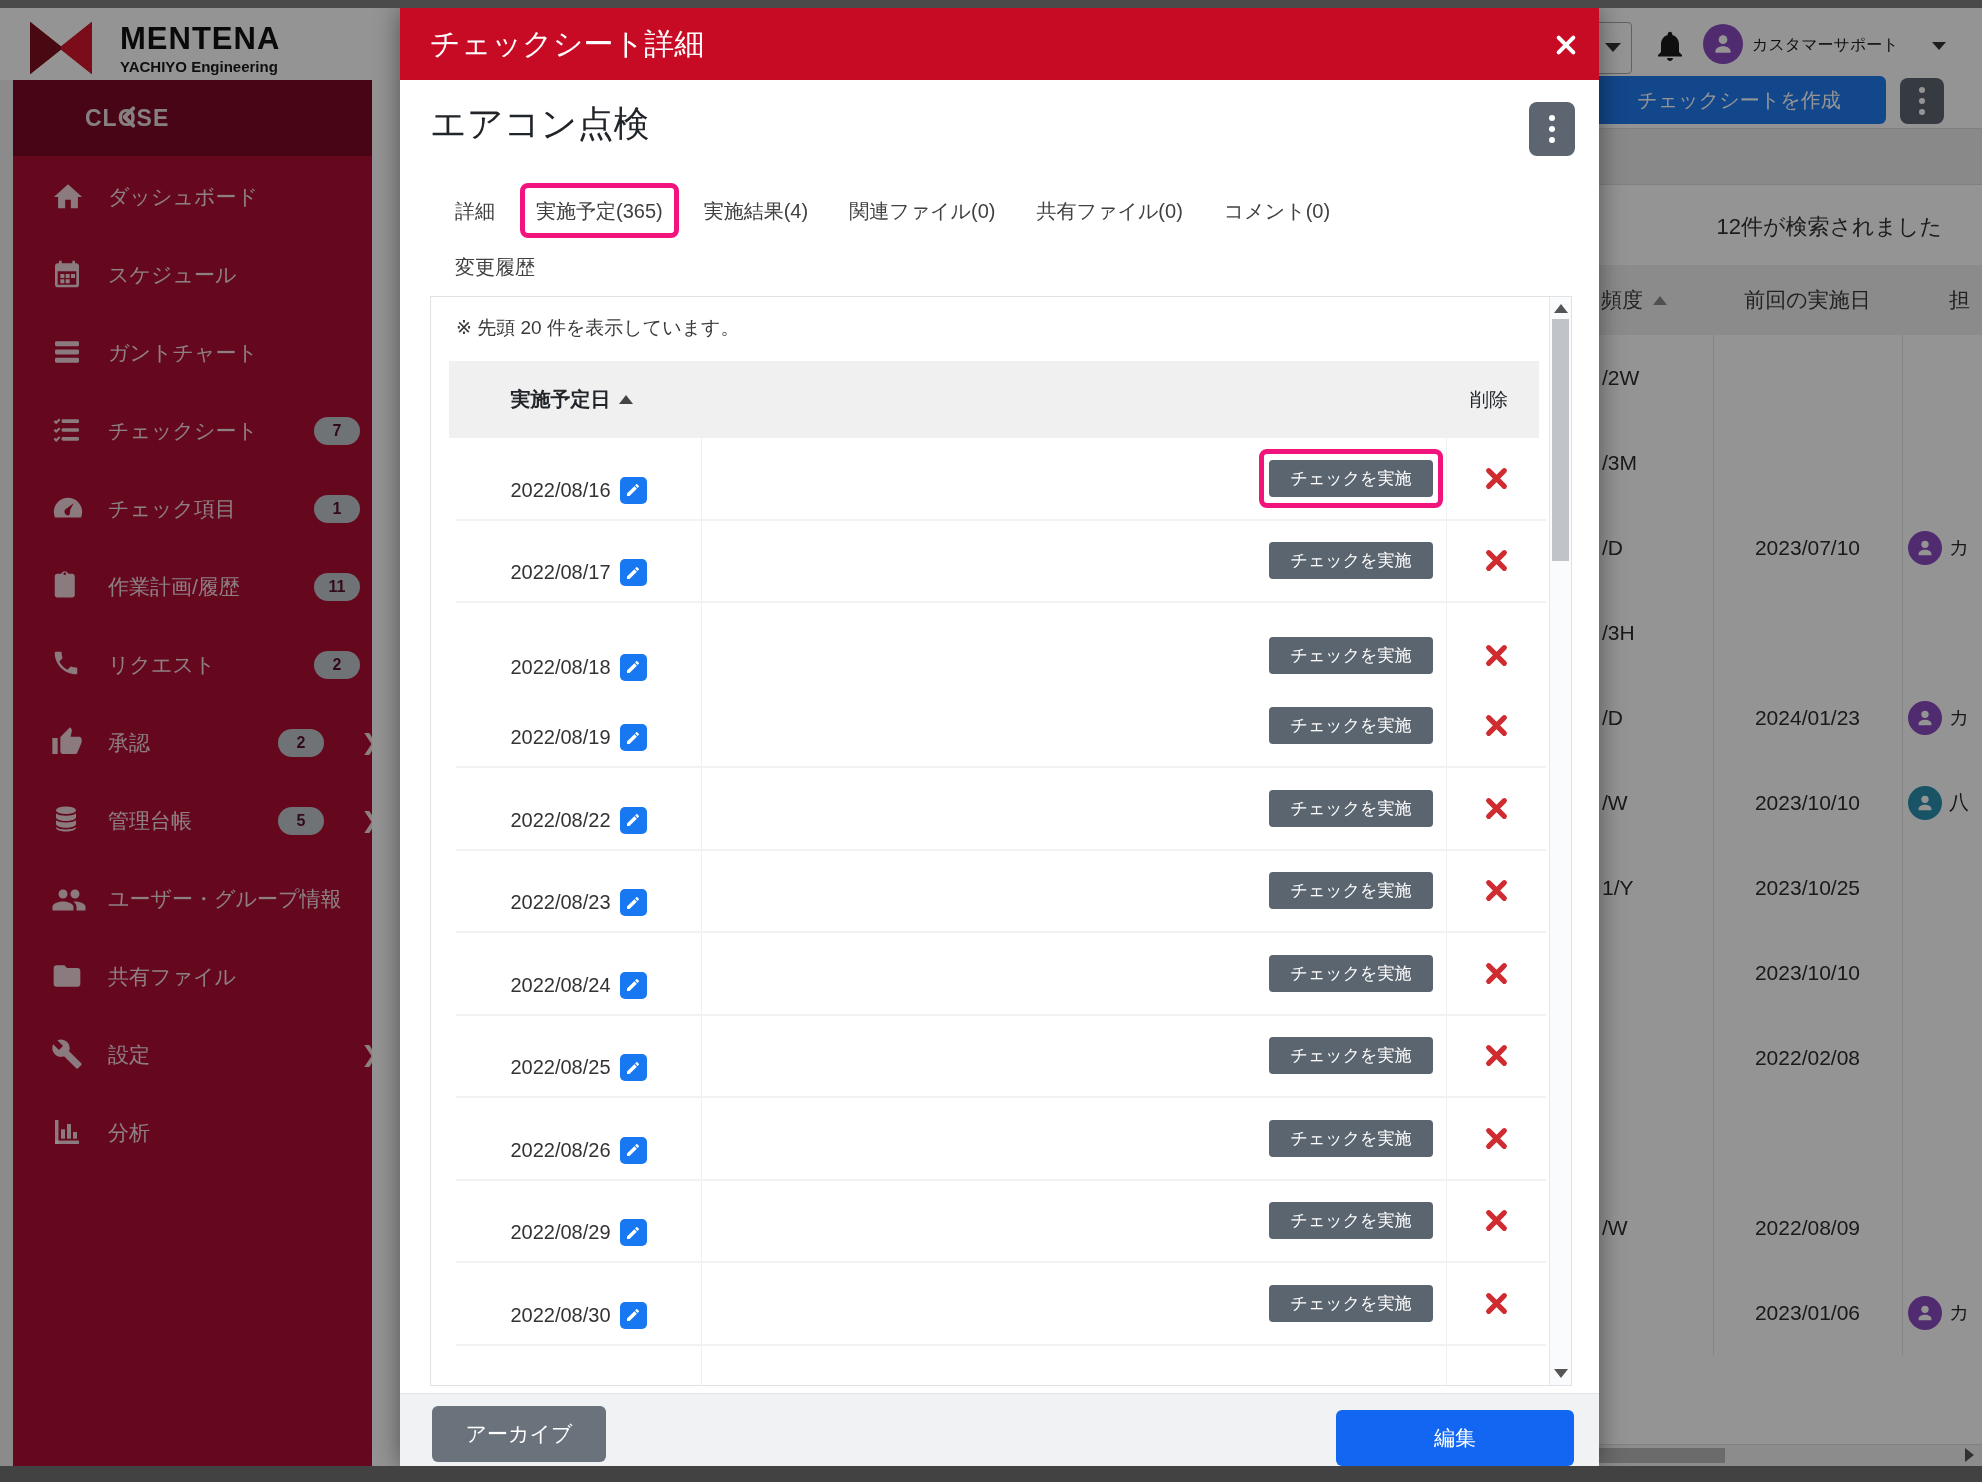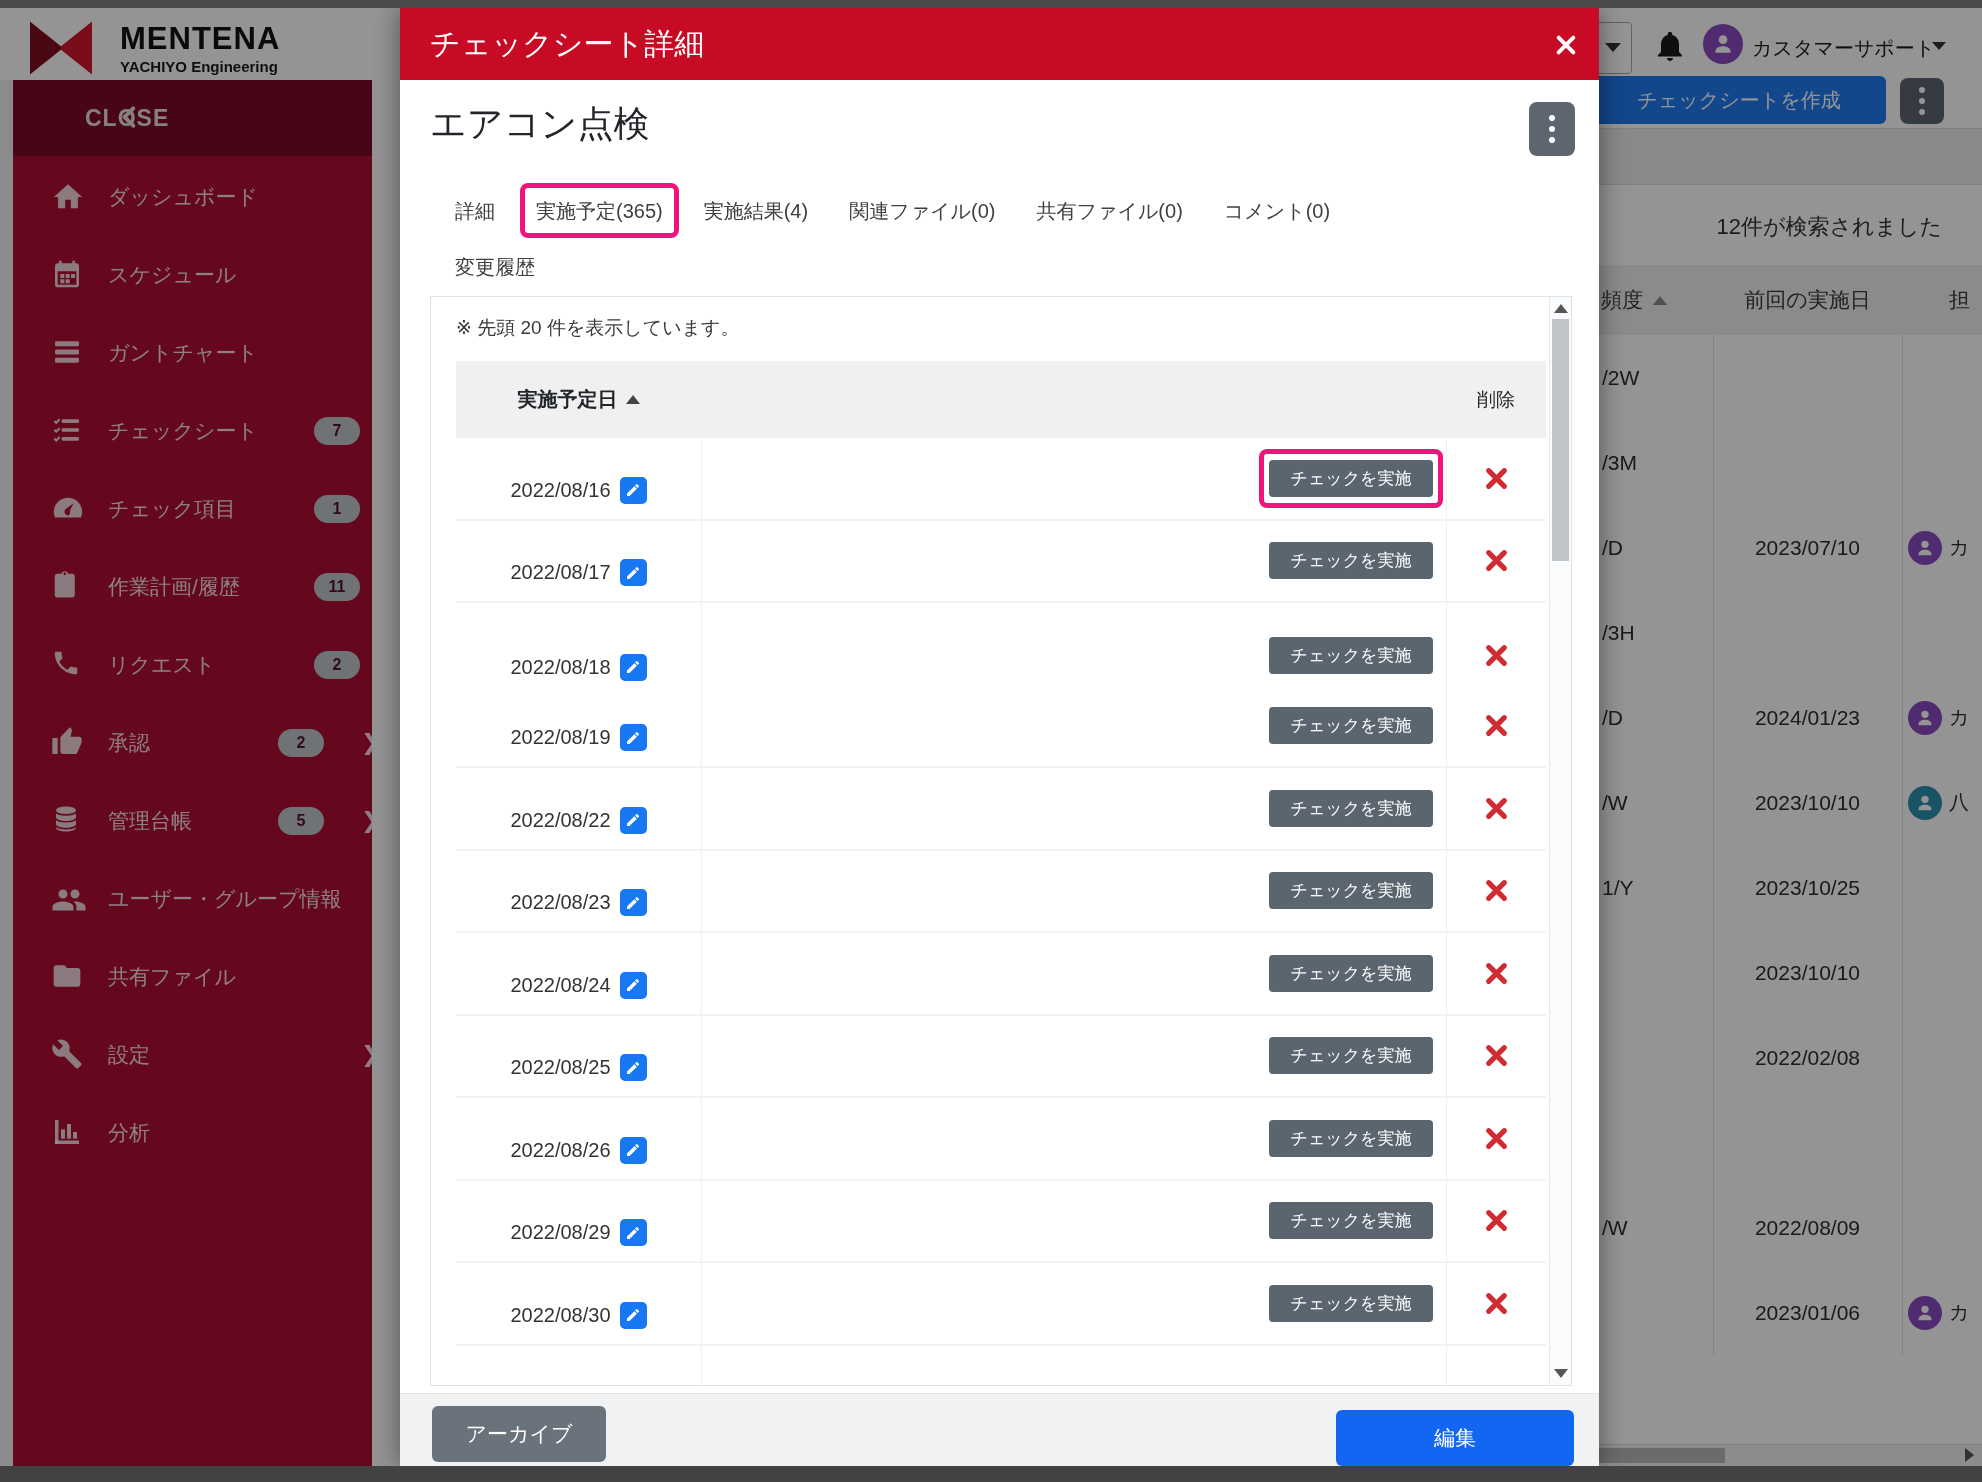--- a/index.html
+++ b/index.html
@@ -10,21 +10,21 @@
   .topstrip{left:0;top:0;width:1982px;height:8px;background:#4a4a4a;z-index:40;}
   .botstrip{left:0;top:1466px;width:1982px;height:16px;background:#424242;z-index:40;}
   .topbar{left:0;top:8px;width:1982px;height:72px;background:#ffffff;z-index:1;}
   .leftstrip{left:0;top:80px;width:13px;height:1386px;background:#f0f0f0;z-index:1;}
   .brandwrap{left:30px;top:12px;display:flex;align-items:center;gap:28px;}
   .brandtext{display:flex;flex-direction:column;line-height:1;}
   .brandname{font-size:31px;font-weight:bold;color:#121212;letter-spacing:1px;}
   .brandsub{font-size:15px;font-weight:bold;color:#1a1a1a;margin-top:5px;}
   .dropstub{left:1560px;top:14px;width:70px;height:50px;background:#fff;border:1px solid #a9a9a9;border-radius:4px;}
   .caret-down{width:0;height:0;border-left:8px solid transparent;border-right:8px solid transparent;border-top:9px solid #333;}
-  .username{font-size:20px;color:#1b1b1b;}
+  .username{font-size:16px;color:#1b1b1b;}
   .avatar{width:40px;height:40px;border-radius:50%;display:flex;align-items:center;justify-content:center;}
   .createbtn{left:1592px;top:76px;width:294px;height:48px;background:#1f7af0;border-radius:6px;color:#fff;
              font-size:20px;display:flex;align-items:center;justify-content:center;z-index:1;}
   .kebabbtn{background:#5d6570;border-radius:8px;display:flex;flex-direction:column;align-items:center;
             justify-content:center;gap:5px;z-index:1;}
   .kebabbtn i{width:6px;height:6px;border-radius:50%;background:#fff;}
   .filterband{left:1580px;top:128px;width:402px;height:55px;background:#ececec;border-top:1px solid #dcdcdc;border-bottom:1px solid #dcdcdc;z-index:1;}
   .resultcount{left:1599px;top:212px;width:343px;text-align:right;font-size:22px;color:#333;z-index:1;}
   
   .bgtable{left:1599px;top:265px;width:383px;height:1090px;z-index:1;overflow:hidden;}
@@ -61,21 +61,21 @@
   .mkebab{position:absolute;left:1129px;top:22px;width:46px;height:54px;}
   .tabs{position:absolute;left:55px;top:118px;display:flex;gap:41px;}
   .tab{font-size:20px;color:#404040;white-space:nowrap;cursor:pointer;position:relative;}
   .tabs2{position:absolute;left:55px;top:174px;}
   .ring{position:absolute;border:5px solid #f2147c;border-radius:8px;pointer-events:none;z-index:20;}
   .tabring{left:-16px;right:-16px;top:-15px;bottom:-13px;}
   
   .mbox{position:absolute;left:30px;top:216px;width:1142px;height:1090px;border:1px solid #dfe3e7;
         box-sizing:border-box;overflow:hidden;background:#fff;}
   .mnote{position:absolute;left:25px;top:18px;font-size:19px;color:#3a3a3a;}
-  .mthead{position:absolute;left:25px;top:64px;width:1090px;height:77px;background:#f0f0f1;}
+  .mthead{position:absolute;left:18px;top:64px;width:1090px;height:77px;background:#f0f0f1;}
   .mth-date{position:absolute;left:0;top:0;width:245px;height:77px;display:flex;align-items:center;justify-content:center;
             gap:8px;font-size:20px;font-weight:bold;color:#212529;}
   .tri-up{width:0;height:0;border-left:7px solid transparent;border-right:7px solid transparent;border-bottom:9px solid #444;}
   .mth-del{position:absolute;left:990px;top:0;width:100px;height:77px;display:flex;align-items:center;justify-content:center;
            font-size:19px;color:#212529;}
   .mrow{position:absolute;left:25px;width:1090px;box-sizing:border-box;border-bottom:2px solid #f1f2f4;background:#fff;}
   .mrow .cv1,.mrow .cv2{position:absolute;top:0;bottom:0;width:1px;background:#eef0f2;}
   .mrow .cv1{left:245px;} .mrow .cv2{left:990px;}
   .mcell-date{position:absolute;left:0;top:12px;width:245px;height:100%;display:flex;align-items:center;justify-content:center;gap:9px;}
   .mdate{font-size:20px;color:#333;}

